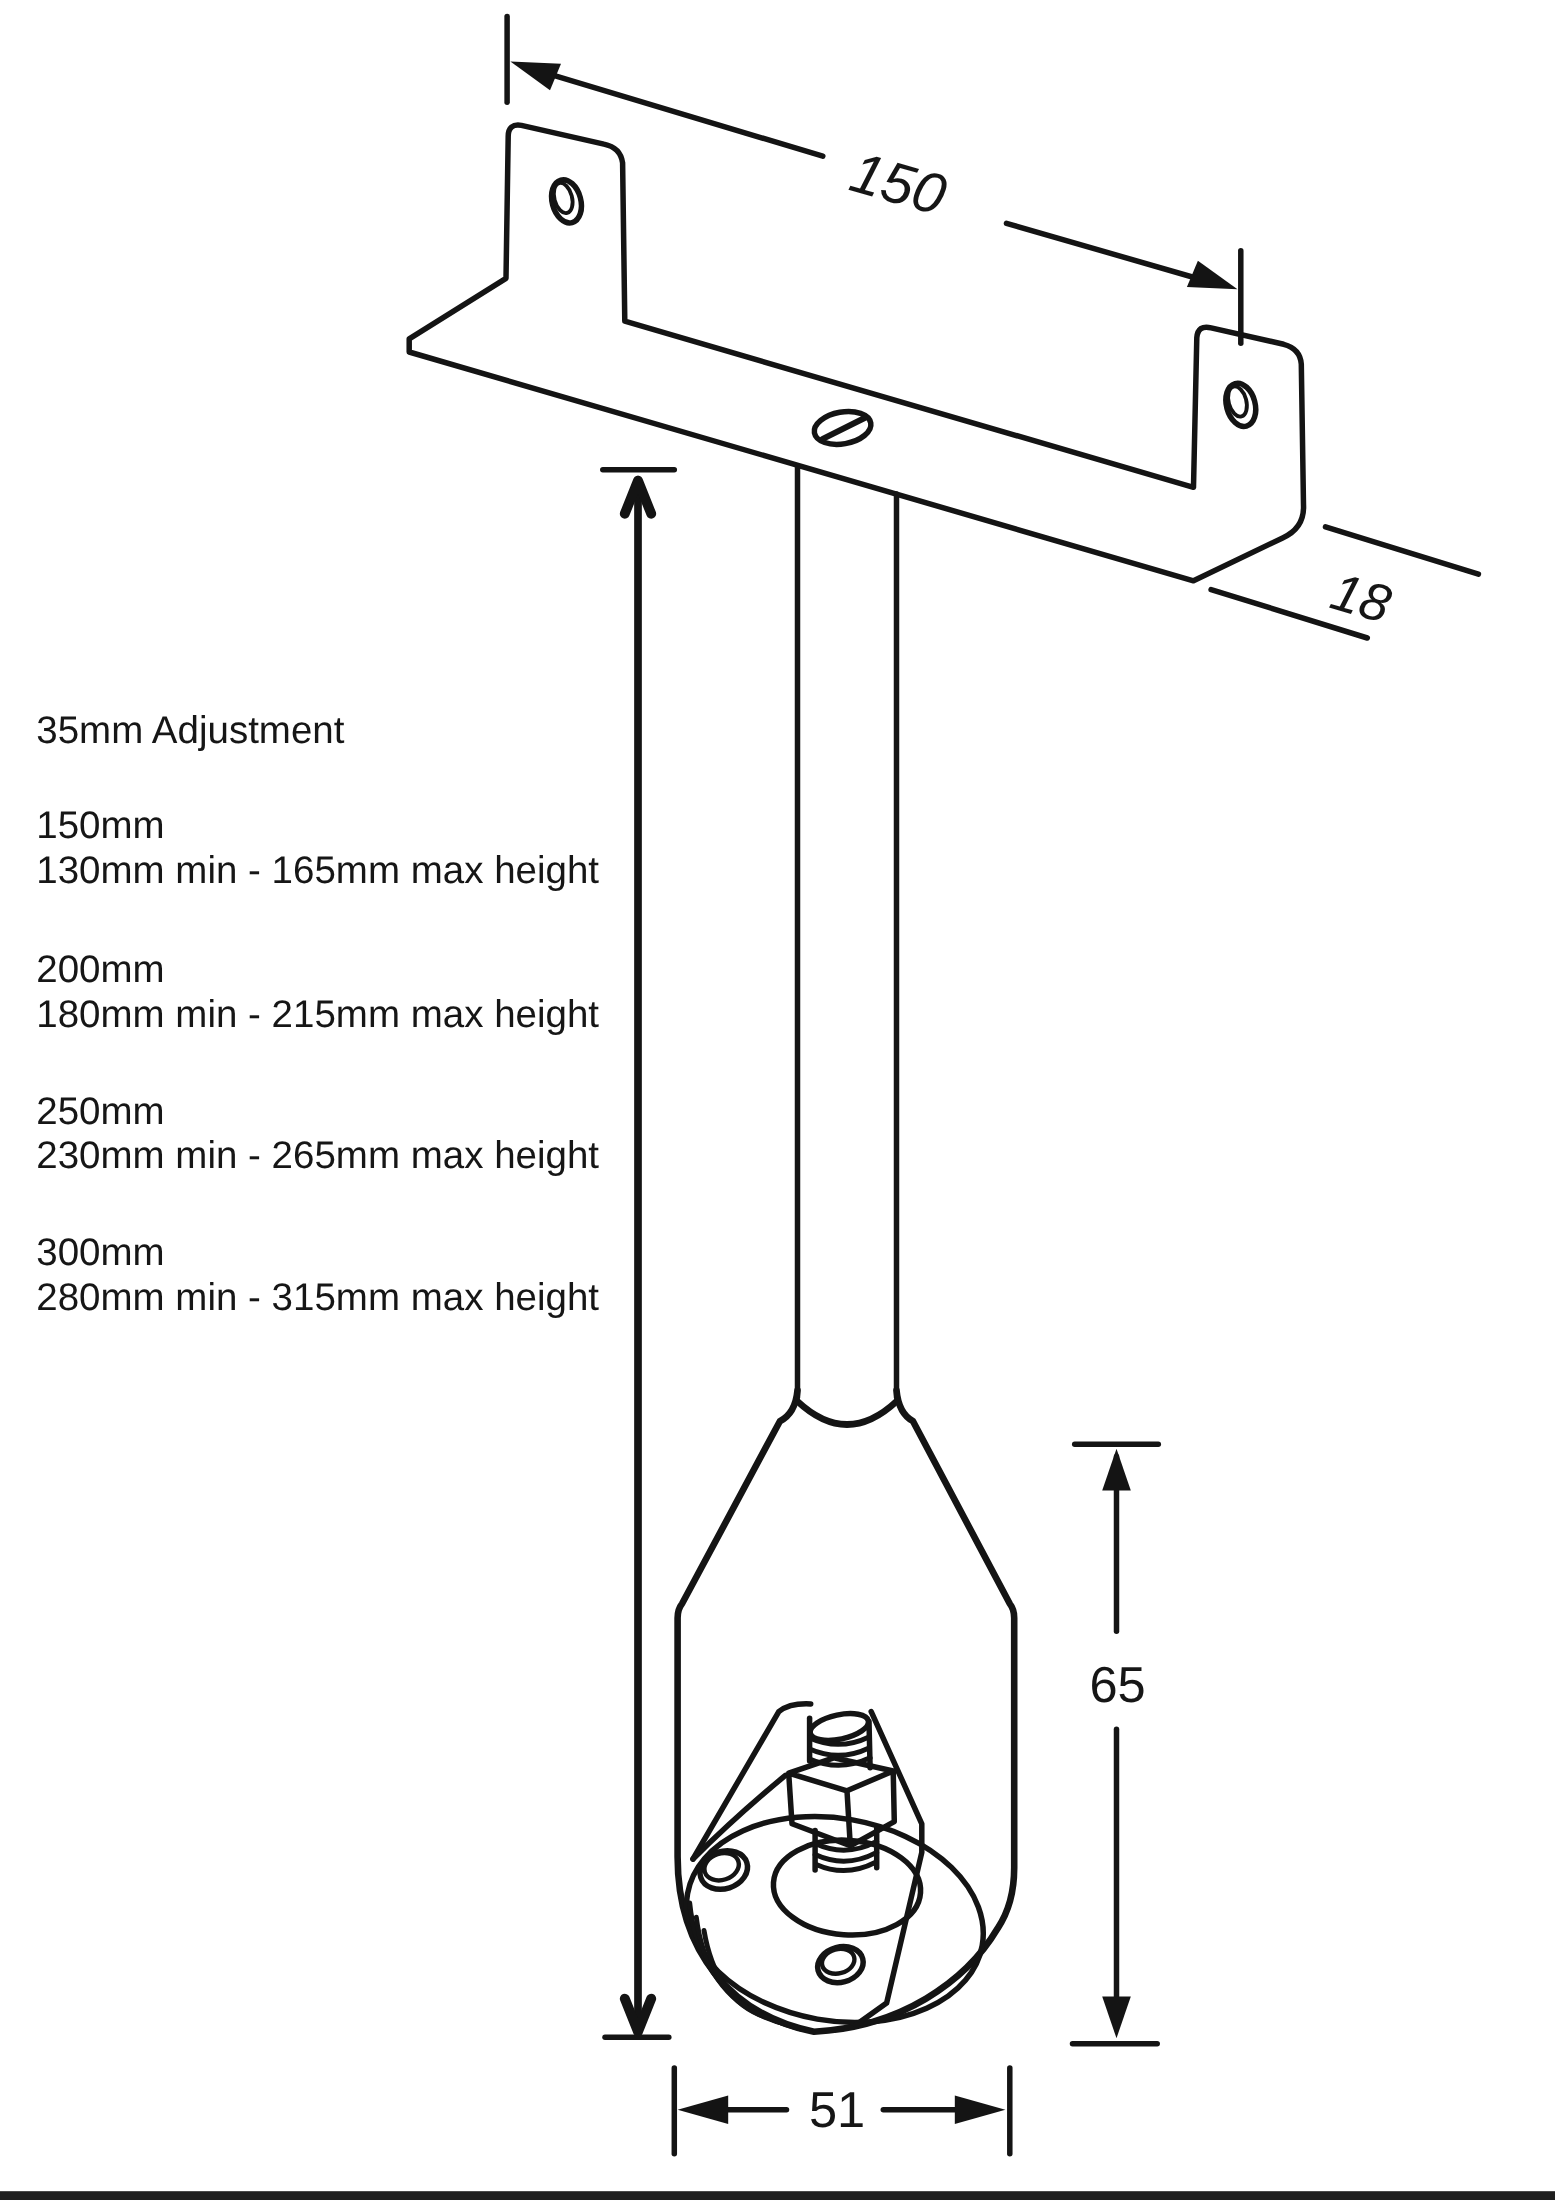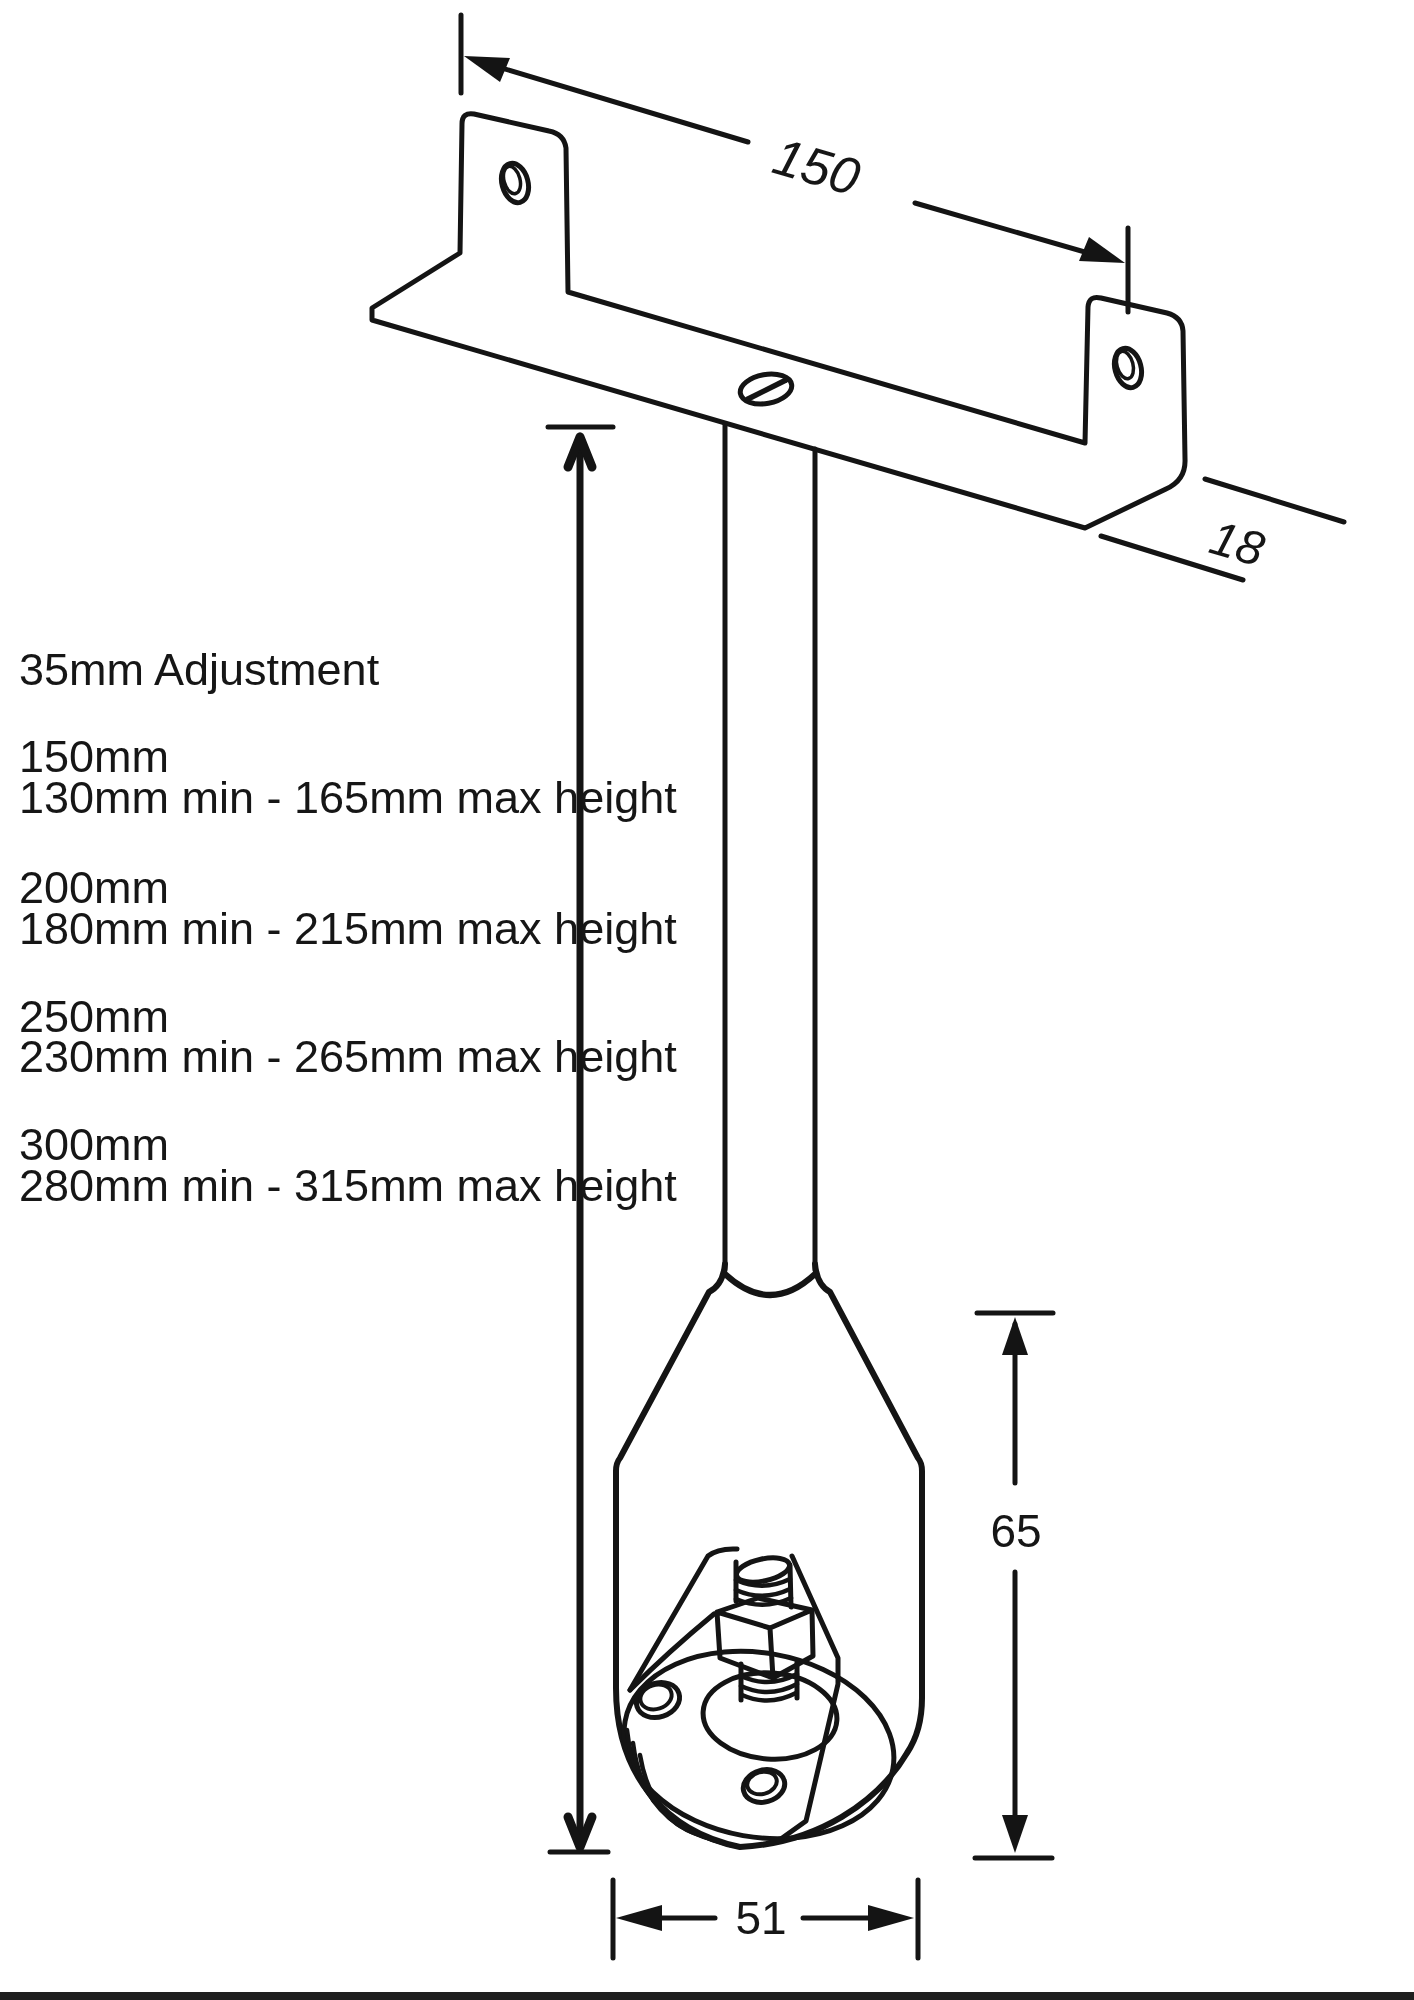--- a/index.html
+++ b/index.html
@@ -2,21 +2,21 @@
 <html><head>
 <meta charset="utf-8">
 <style>
   html,body{margin:0;padding:0;background:#ffffff;}
   #stage{
     position:relative;width:1414px;height:2000px;background:#ffffff;
     font-family:"Liberation Sans", sans-serif;overflow:hidden;
   }
   #drawing{position:absolute;left:0;top:0;}
   .note-line{
-    position:absolute;left:19px;color:#161616;font-size:45px;
+    position:absolute;left:33px;color:#161616;font-size:35px;
     letter-spacing:0px;white-space:nowrap;
   }
   .dim-label{
     font-family:"Liberation Sans", sans-serif;
     fill:#161616;
   }
   .dim-label.slanted{font-style:italic;}
   #bottom-bar{
     position:absolute;left:0;bottom:0;width:1414px;height:8px;background:#1f1f1f;
   }

